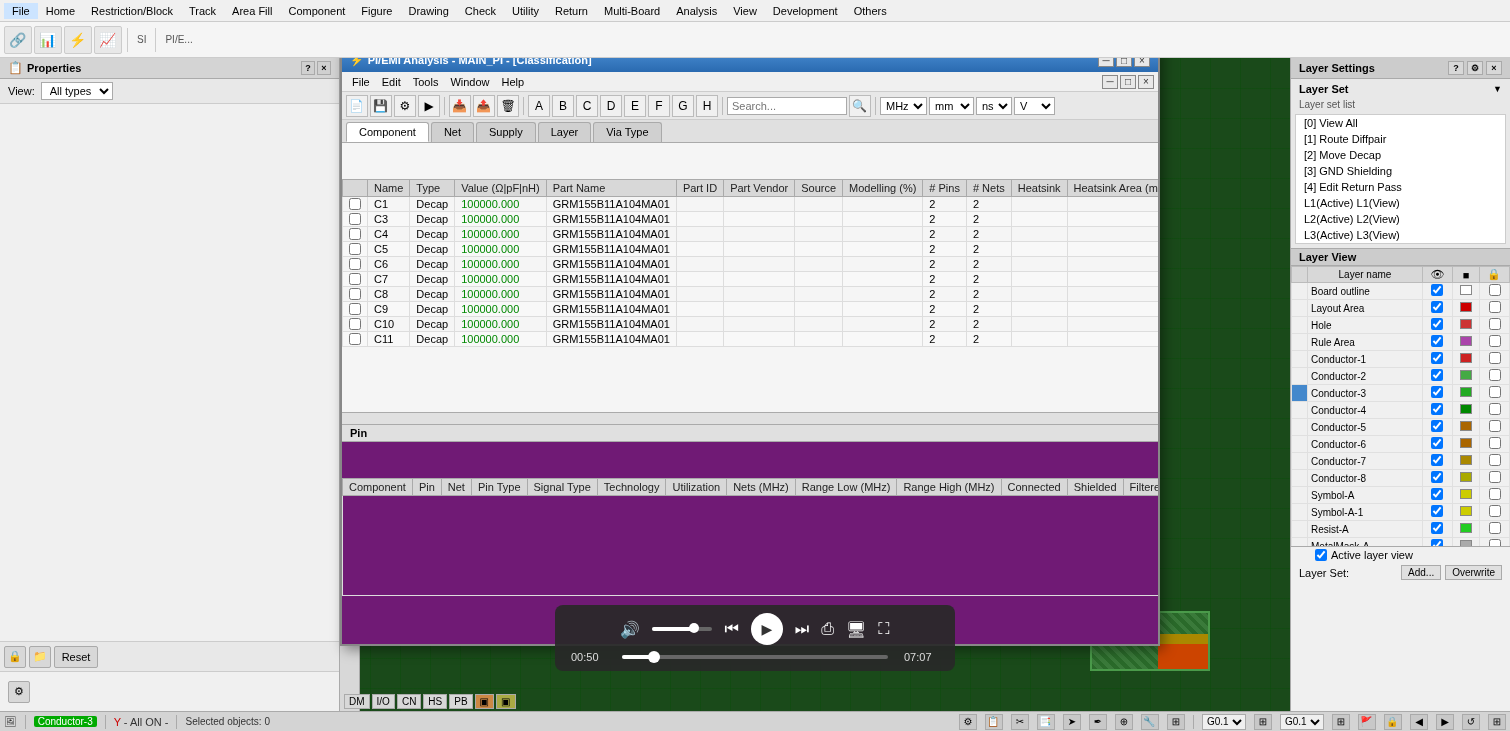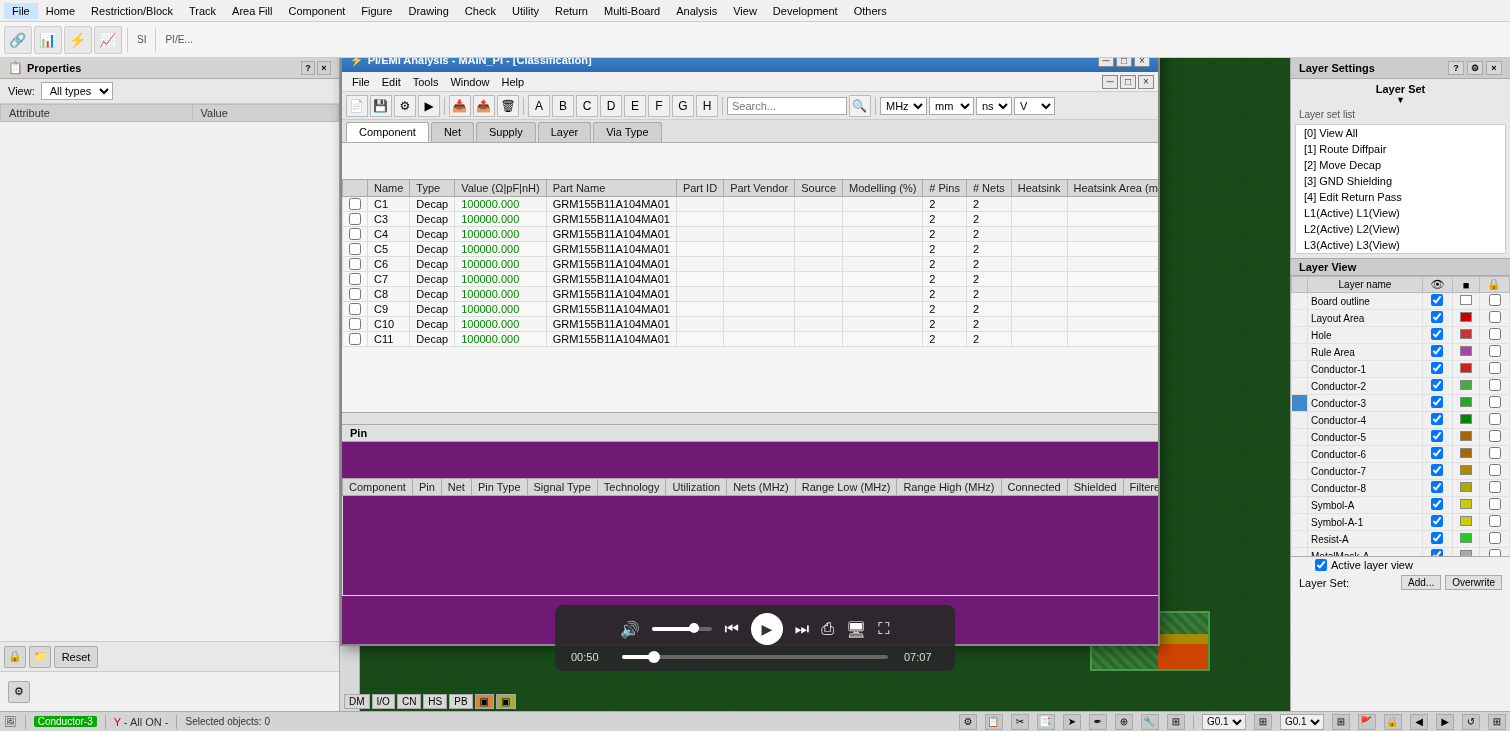--- a/index.html
+++ b/index.html
@@ -177,21 +177,20 @@
     .layer-panel-icons { display: flex; gap: 3px; }
     .layer-panel-icon { width: 16px; height: 14px; background: #d8d8d8; border: 1px solid #aaa; display: flex; align-items: center; justify-content: center; cursor: pointer; font-size: 9px; }
 
     .layer-set-section {
       background: #e8e8e8; padding: 2px 0;
       border-bottom: 1px solid #aaa;
     }
     .section-title {
       padding: 2px 8px; font-weight: bold; display: flex; align-items: center;
       justify-content: space-between;
-      flex-direction: column;
     }
     .section-arrow { font-size: 9px; cursor: pointer; }
 
     .layer-set-content {
       max-height: 160px; overflow-y: auto; background: white;
       border: 1px solid #ccc; margin: 2px 4px;
     }
     .layer-set-item {
       padding: 2px 8px; cursor: pointer; font-size: 11px;
     }
@@ -390,29 +389,20 @@
       <div style="width:14px;height:14px;background:#d0d0d0;border:1px solid #aaa;display:flex;align-items:center;justify-content:center;cursor:pointer;font-size:9px;">?</div>
       <div style="width:14px;height:14px;background:#d0d0d0;border:1px solid #aaa;display:flex;align-items:center;justify-content:center;cursor:pointer;font-size:9px;">×</div>
     </div>
   </div>
   <div class="view-row">
     <span>View:</span>
     <select class="view-select">
       <option>All types</option>
     </select>
   </div>
-  <table class="attr-table">
-    <thead>
-      <tr>
-        <th>Attribute</th>
-        <th>Value</th>
-      </tr>
-    </thead>
-    <tbody></tbody>
-  </table>
 
   <div style="position:absolute;bottom:40px;left:0;right:0;height:30px;background:#e8e8e8;border-top:1px solid #ccc;display:flex;align-items:center;padding:0 4px;gap:3px;">
     <div class="tool-btn">🔒</div>
     <div class="tool-btn">📁</div>
     <div class="tool-btn" style="width:44px;padding:0 4px;">Reset</div>
   </div>
   <div style="position:absolute;bottom:0;left:0;right:0;height:40px;background:#f0f0f0;border-top:1px solid #ccc;display:flex;align-items:center;padding:4px 8px;">
     <div class="tool-btn">⚙</div>
   </div>
 </div>

